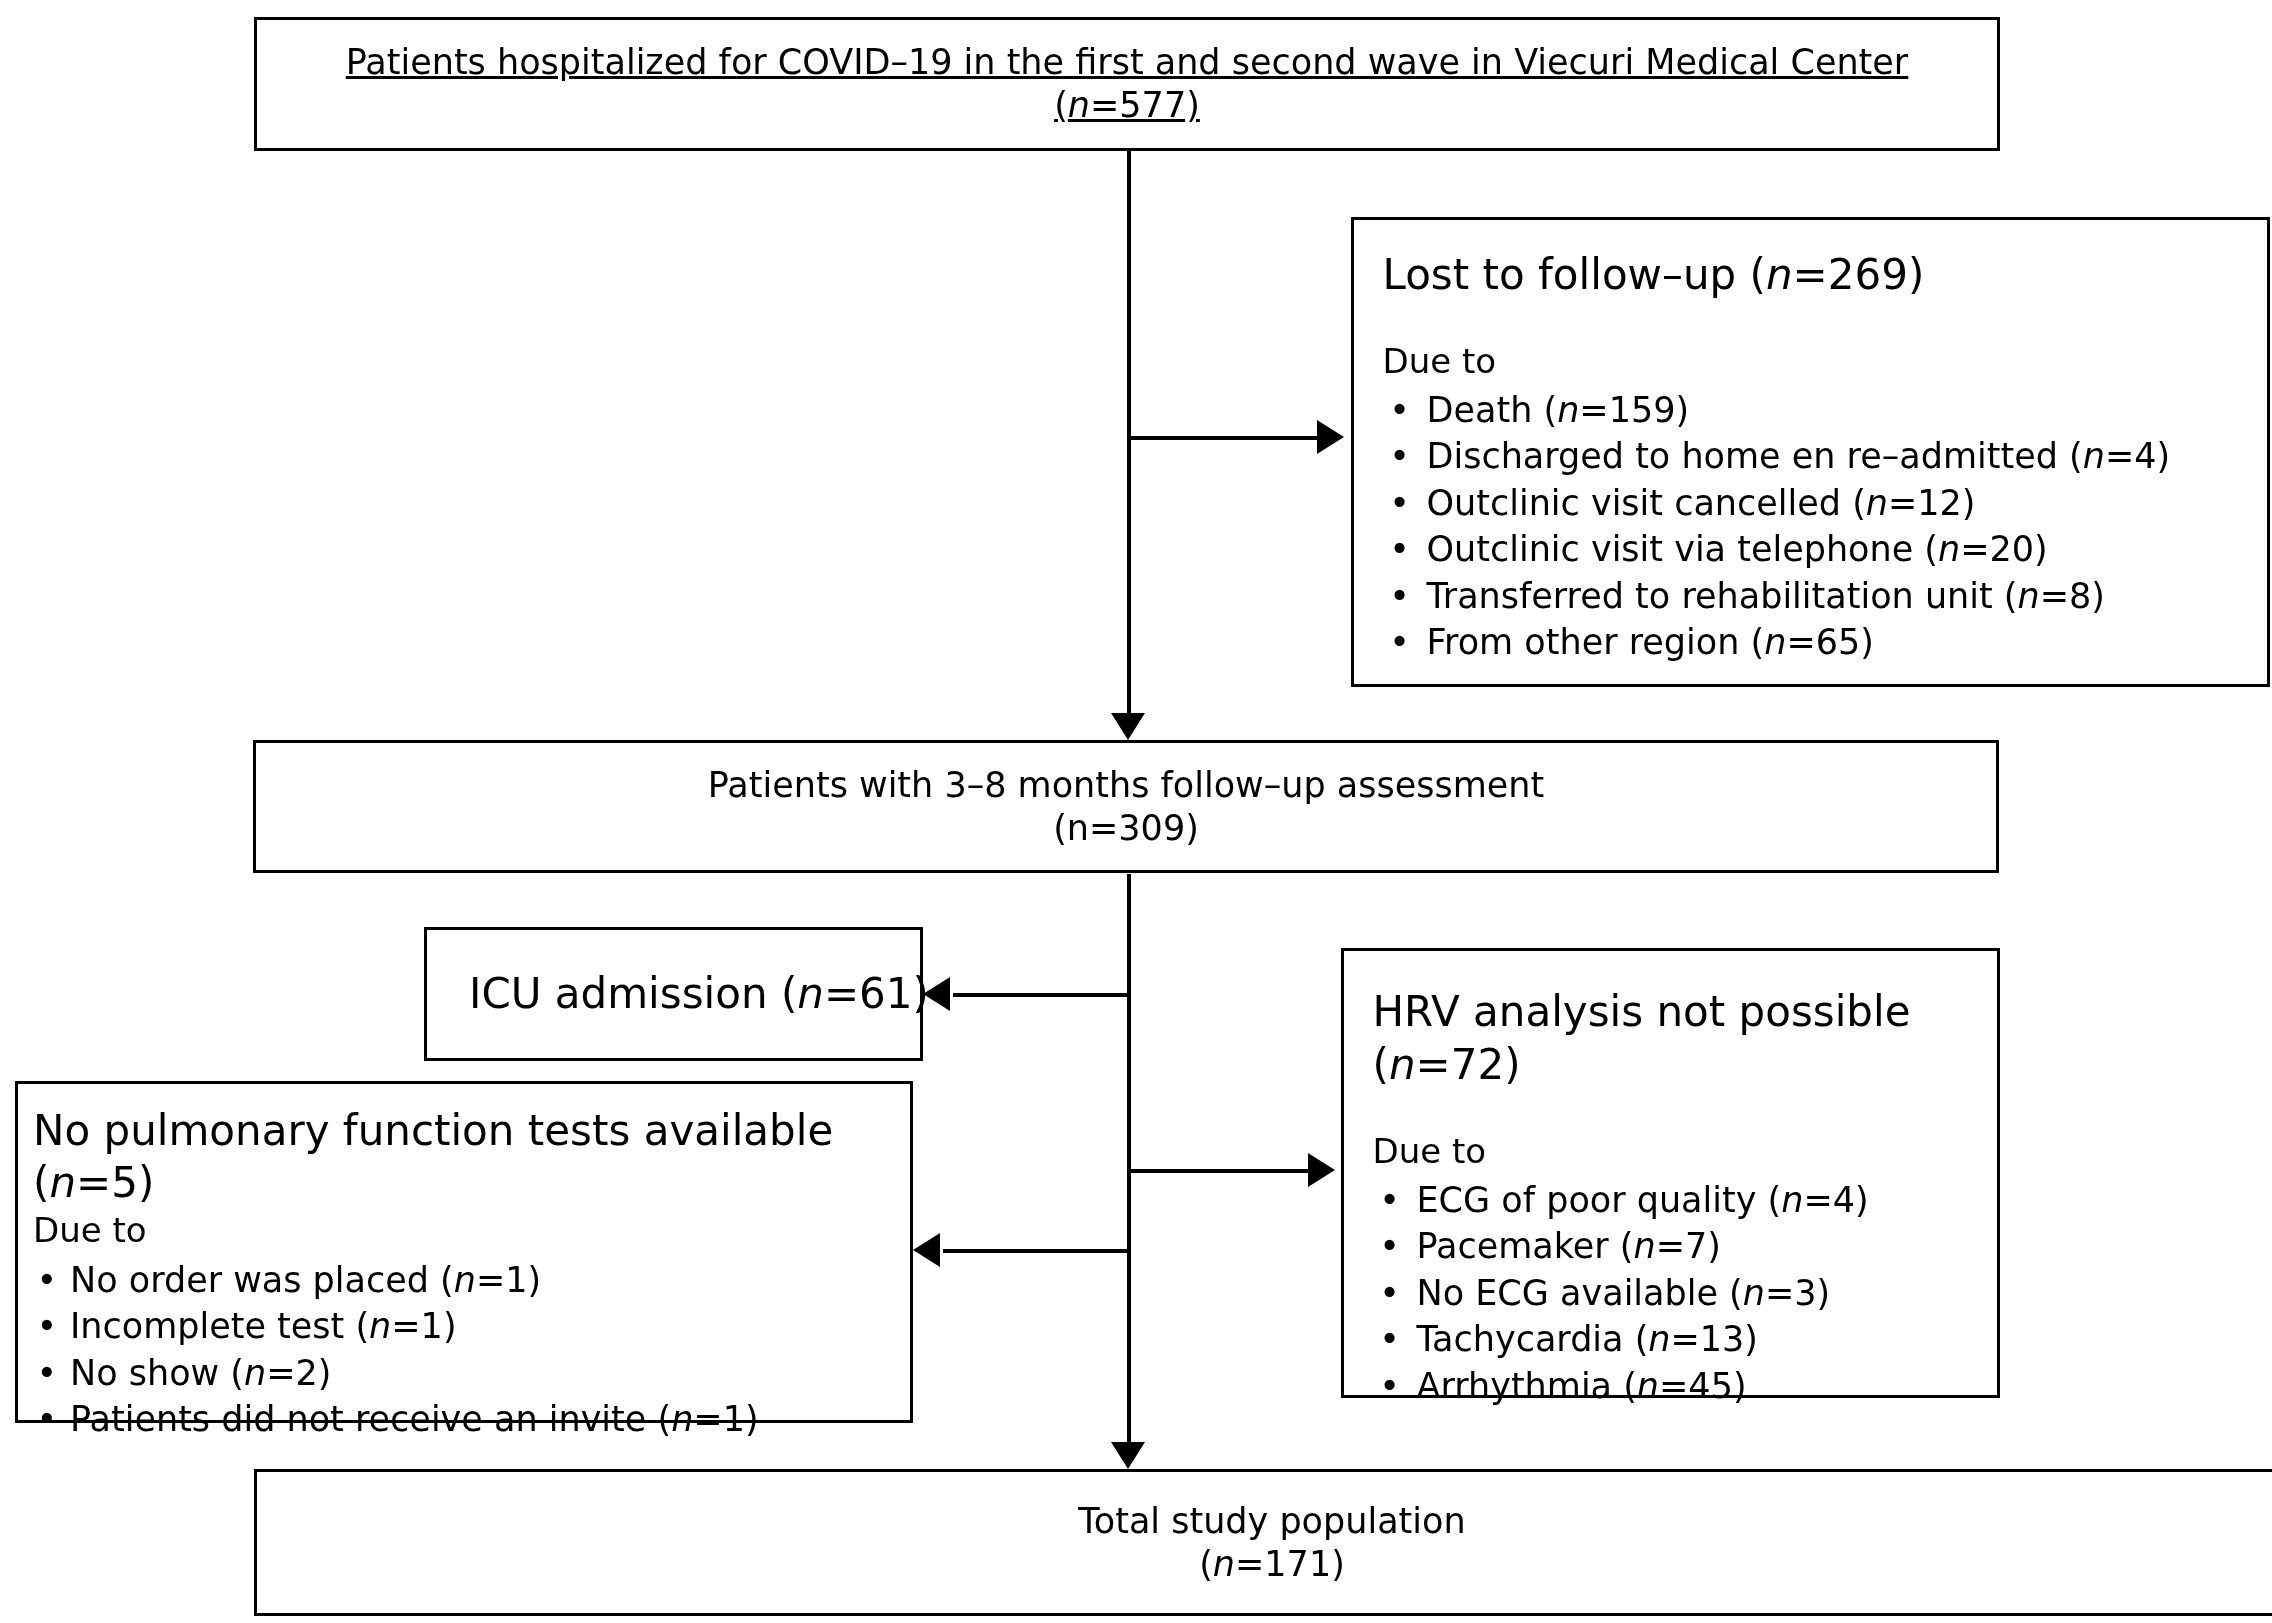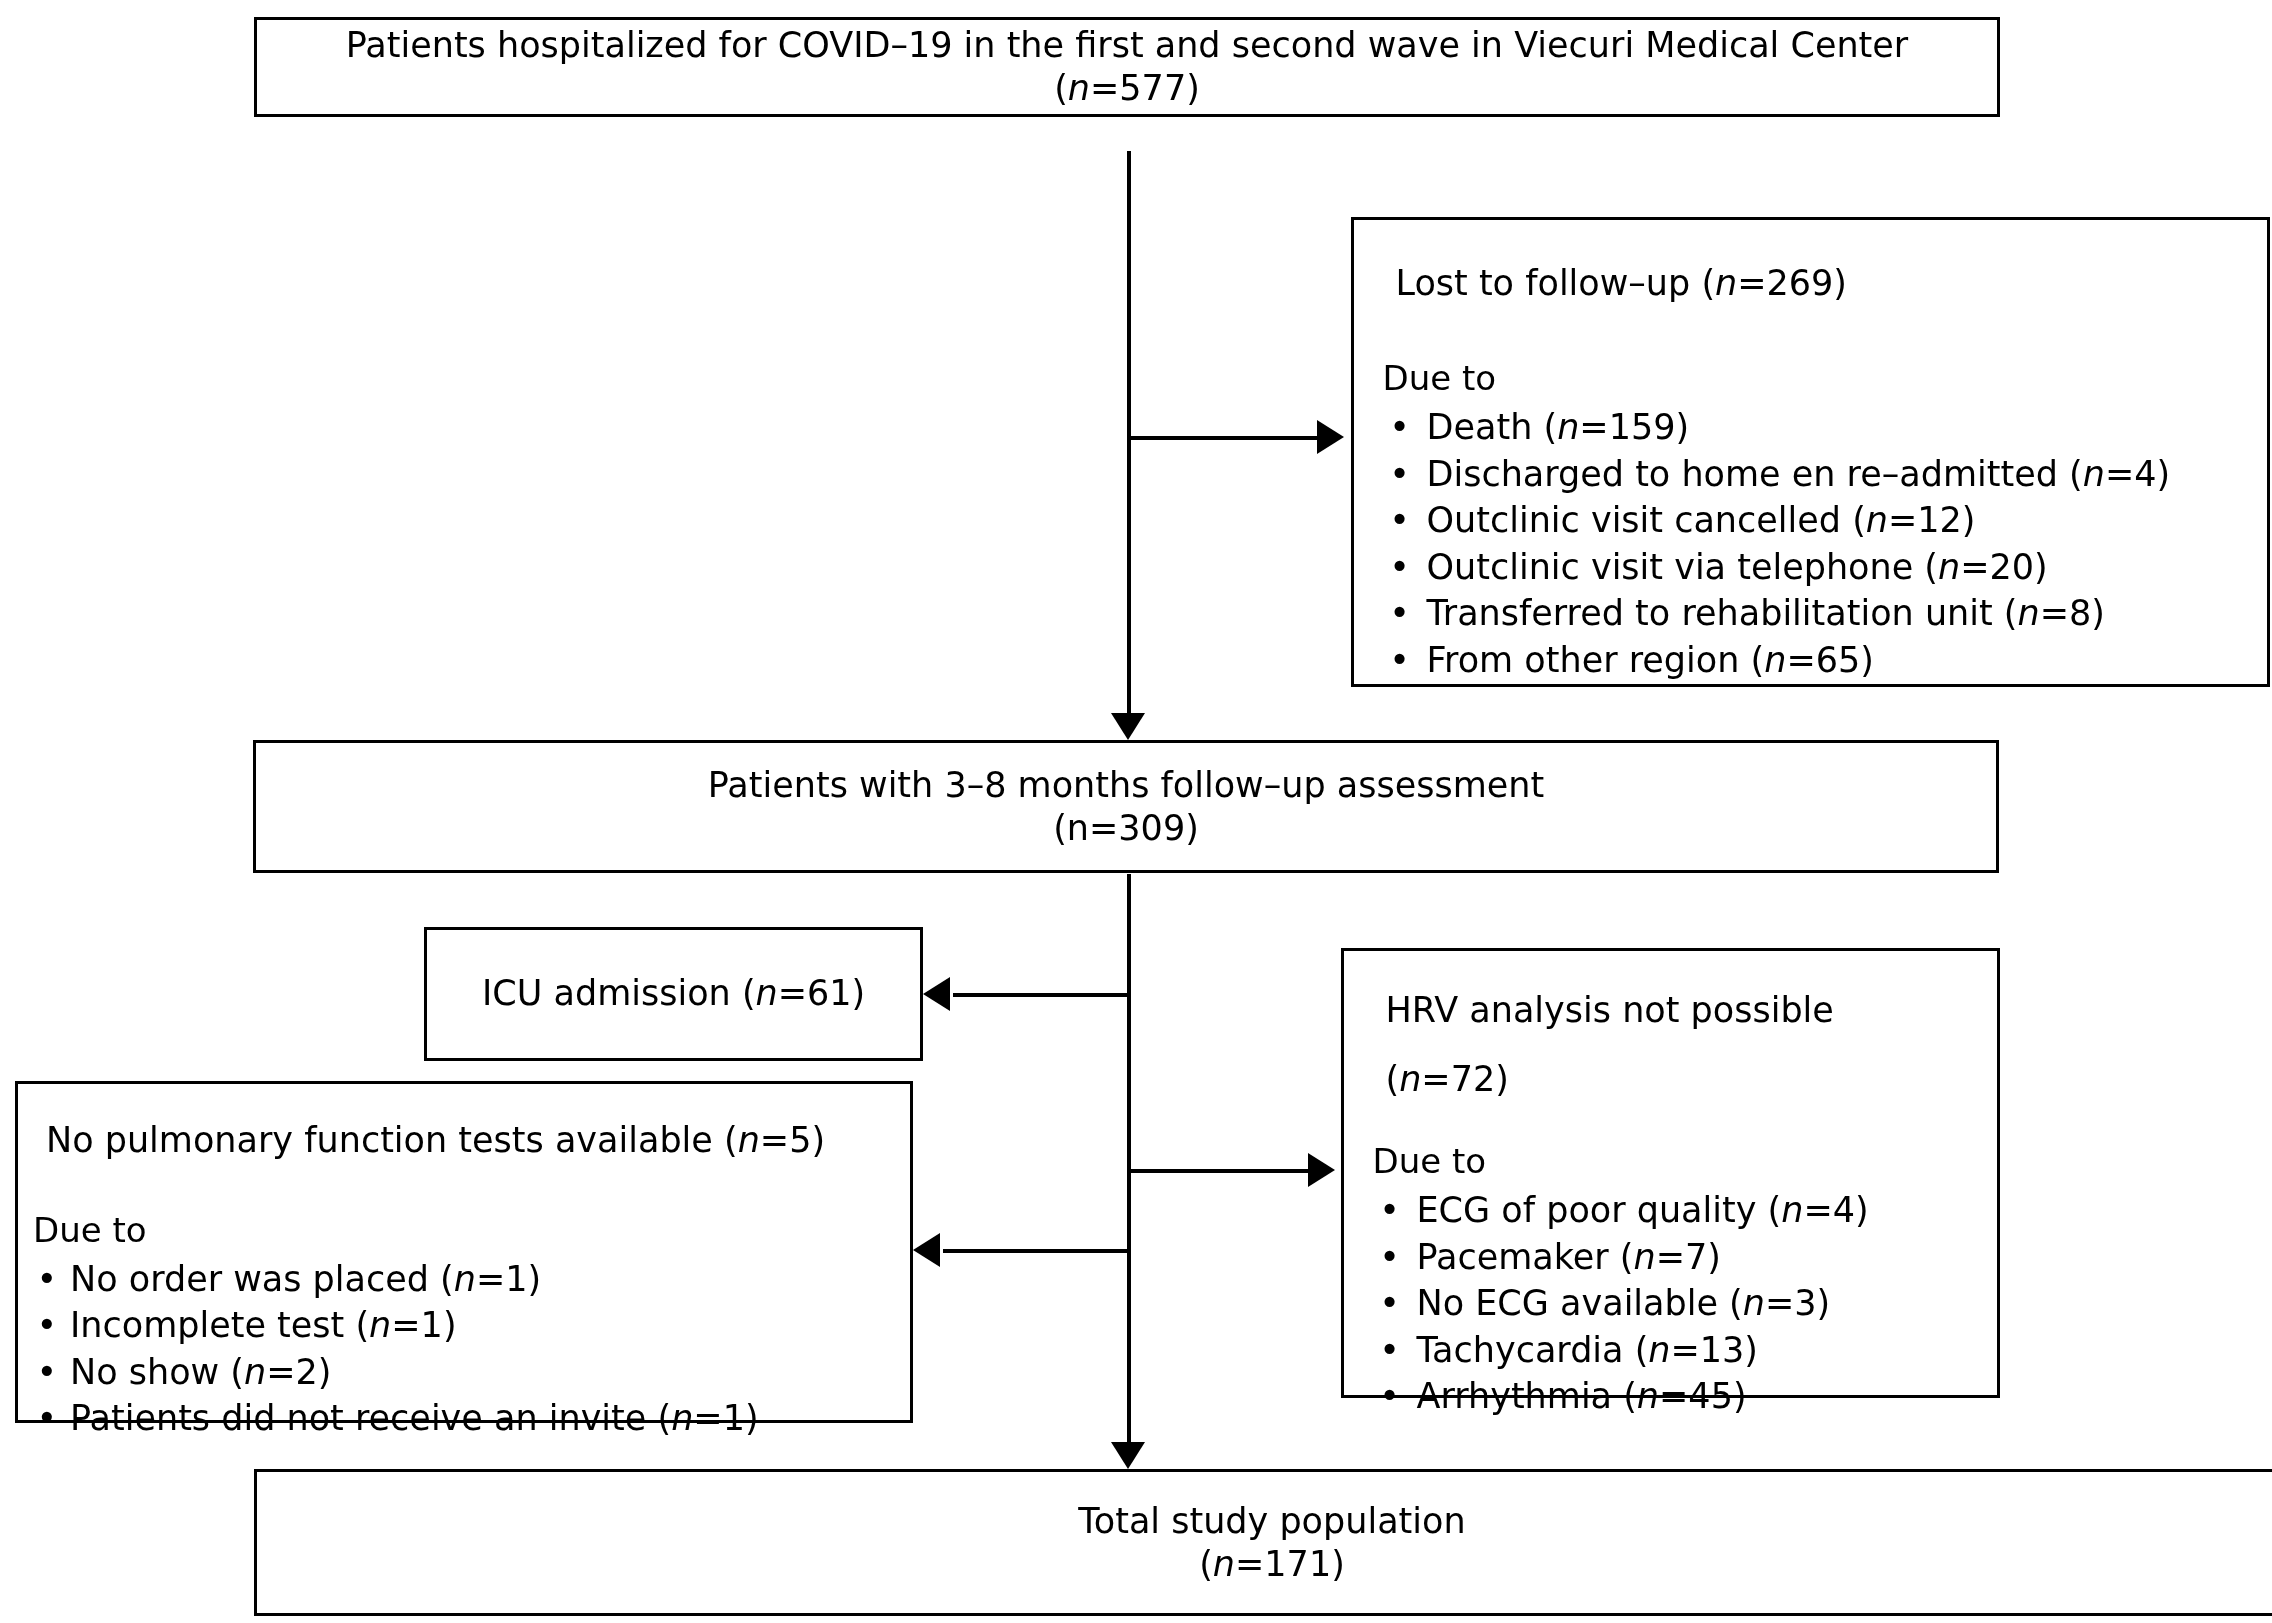--- a/index.html
+++ b/index.html
@@ -38,24 +38,24 @@
     line-height: 1.22;
     white-space: pre-wrap;
   }
   .pad-left .box-inner {
     align-items: flex-start;
     padding-left: 28.5px;
     padding-right: 15px;
     justify-content: flex-start;
   }
   .hdr {
-    font-size: 35px;
+    font-size: 42px;
     line-height: 1.24;
     white-space: pre-wrap;
-    margin: 13px;
+    margin: 0;
   }
   .gap { height: 39px; }
   .gap-sm { height: 34px; }
   .duelbl {
     font-size: 34px;
     line-height: 1.24;
     margin: 0 0 5px 0;
   }
   ul.reasons {
     list-style: none;
@@ -113,21 +113,21 @@
     border-bottom: 17.6px solid transparent;
     border-right: 27px solid #000000;
   }
   i.n { font-style: italic; }
 </style>
 </head>
 <body>
 
 <div id="canvas">
 
-  <div class="box center" style="left:254px; top:17px; width:1746px; height:100px;">
+  <div class="box center" style="left:254px; top:17px; width:1746px; height:134px;text-decoration:underline;">
     <div class="box-inner">
       <div class="ttl">Patients hospitalized for COVID–19 in the first and second wave in Viecuri Medical Center</div>
       <div class="ttl">(<i class="n">n</i>=577)</div>
     </div>
   </div>
 
   <div class="box pad-left" style="left:1351px; top:217px; width:919px; height:470px;">
     <div class="box-inner" style="padding-top:28.5px;">
       <div class="hdr">Lost to follow–up (<i class="n">n</i>=269)</div>
       <div class="gap"></div>

